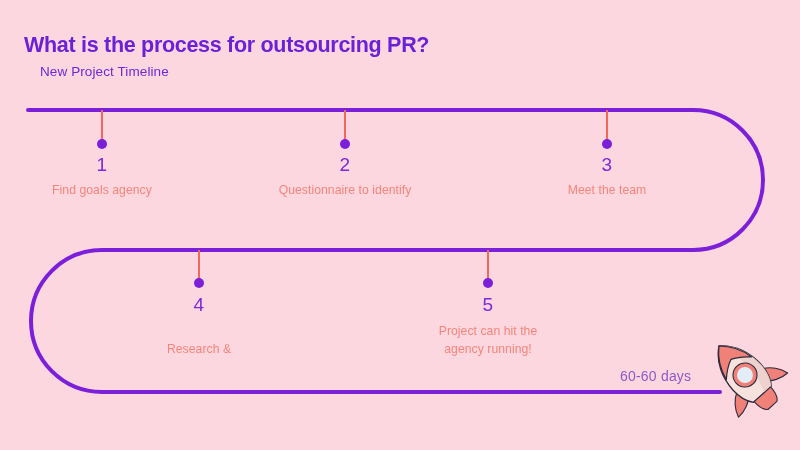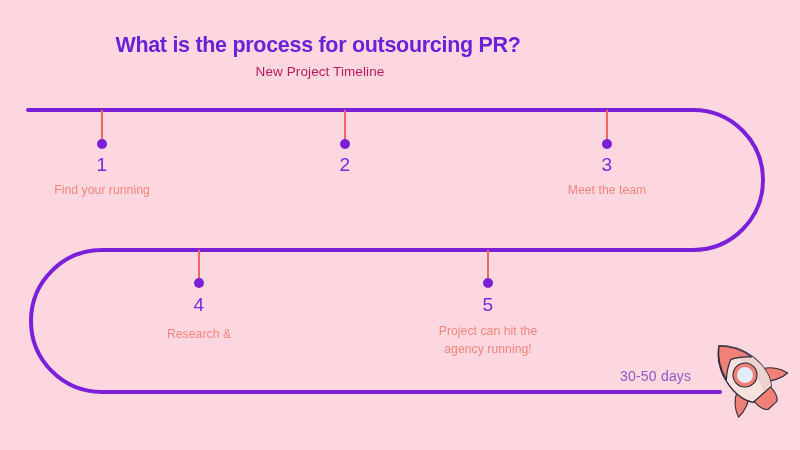--- a/index.html
+++ b/index.html
@@ -18,39 +18,38 @@
     position: absolute;
     left: 0;
     top: 0;
     width: 800px;
     height: 450px;
   }
 
   
   .header {
     position: absolute;
-    left: 18px;
+    left: 24px;
     top: 32px;
     width: 600px;
-    text-align: center;
   }
   .title {
     font-size: 21.5px;
     font-weight: bold;
     color: #6b21d6;
     letter-spacing: -0.3px;
     line-height: 26px;
     margin: 0;
     white-space: nowrap;
   }
   .subtitle {
     font-size: 13.5px;
-    color: #be185d;
+    color: #6d28d9;
     line-height: 18px;
-    margin: 5px 0 0 4px;
+    margin: 5px 0 0 16px;
     letter-spacing: 0.1px;
   }
 
   
   .track-svg {
     position: absolute;
     left: 0;
     top: 0;
     width: 800px;
     height: 450px;
@@ -136,61 +135,62 @@
              L 102 250
              A 71 71 0 0 0 102 392
              L 720 392" fill="none" stroke="#7b1fd8" stroke-width="4" stroke-linecap="round"></path>
   </svg>
 
   <div class="milestone" style="left:102px; top:110px;">
     <div class="m-stem" style="height:34px;"></div>
     <div class="m-dot" style="top:29px;"></div>
     <div class="m-num" style="top:44px;">1</div>
     <div class="m-label" style="top:72px;">
-      <span class="l1">Find your running</span>
+      <span class="l1">Find goals agency</span>
     </div>
   </div>
 
   <div class="milestone" style="left:345px; top:110px;">
     <div class="m-stem" style="height:34px;"></div>
     <div class="m-dot" style="top:29px;"></div>
     <div class="m-num" style="top:44px;">2</div>
     <div class="m-label" style="top:72px;">
+      <span class="l1">Questionnaire to identify</span>
     </div>
   </div>
 
   <div class="milestone" style="left:607px; top:110px;">
     <div class="m-stem" style="height:34px;"></div>
     <div class="m-dot" style="top:29px;"></div>
     <div class="m-num" style="top:44px;">3</div>
     <div class="m-label" style="top:72px;">
       <span class="l1">Meet the team</span>
     </div>
   </div>
 
   <div class="milestone" style="left:199px; top:250px;">
     <div class="m-stem" style="height:33px;"></div>
     <div class="m-dot" style="top:28px;"></div>
     <div class="m-num" style="top:44px;">4</div>
-    <div class="m-label" style="top:76px;">
+    <div class="m-label" style="top:91px;">
       <span class="l1">Research &amp;</span>
     </div>
   </div>
 
   <div class="milestone" style="left:488px; top:250px;">
     <div class="m-stem" style="height:33px;"></div>
     <div class="m-dot" style="top:28px;"></div>
     <div class="m-num" style="top:44px;">5</div>
     <div class="m-label" style="top:73px;">
       <span class="l1">Project can hit the</span>
       <span class="l2">agency running!</span>
     </div>
   </div>
 
-  <div class="duration" style="left:620px; top:368px;">30-50 days</div>
+  <div class="duration" style="left:620px; top:368px;">60-60 days</div>
 
   <svg class="rocket" viewBox="0 0 110 90">
     <g transform="rotate(-42 55 45)">
 
       <path d="M 38 52 C 30 56 24 64 22 72 C 30 72 40 68 45 62 Z" fill="#ef8178" stroke="#2d2a3e" stroke-width="1.1" stroke-linejoin="round"></path>
 
       <path d="M 72 52 C 80 56 86 64 88 72 C 80 72 70 68 65 62 Z" fill="#ef8178" stroke="#2d2a3e" stroke-width="1.1" stroke-linejoin="round"></path>
 
       <path d="M 55 6
                C 68 16 74 32 74 48

